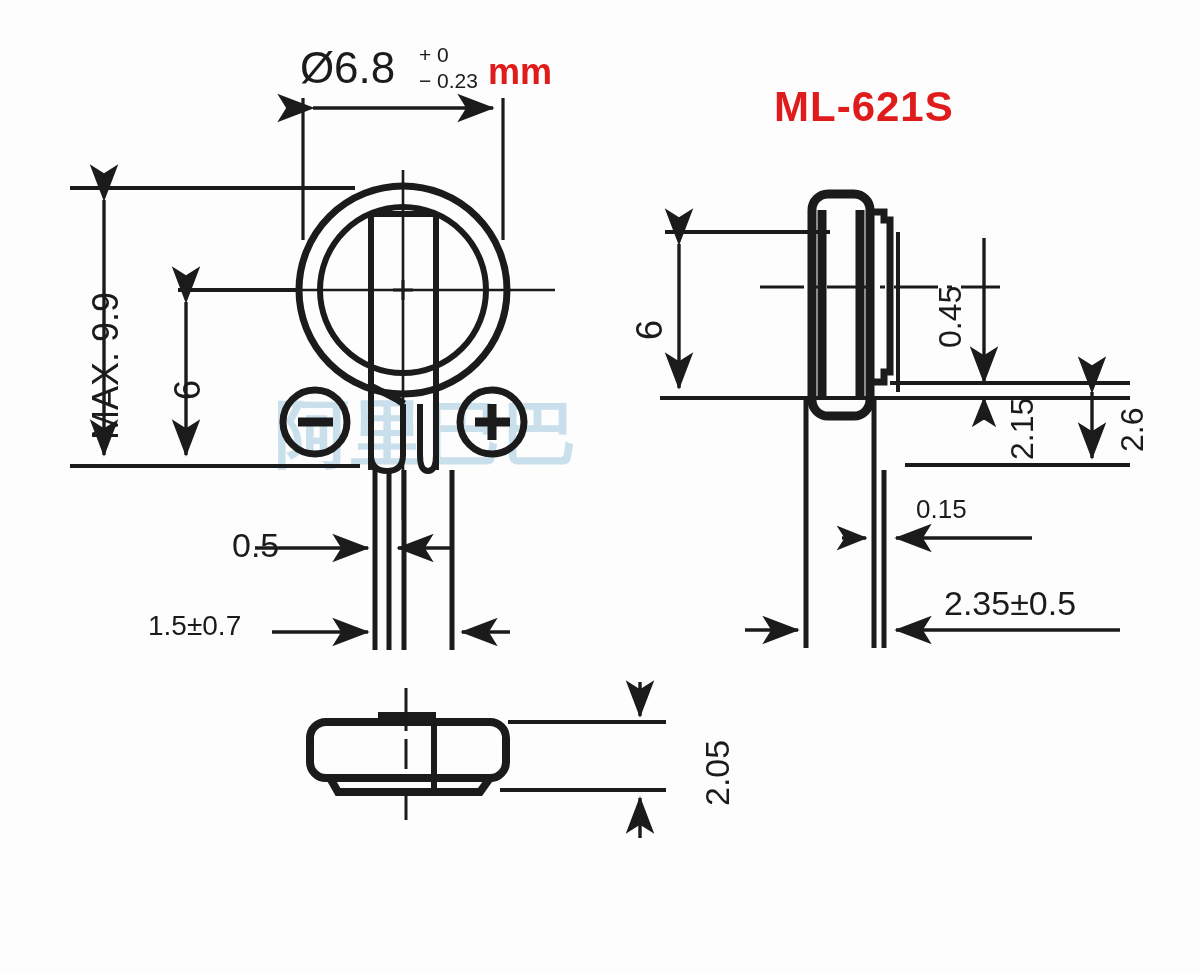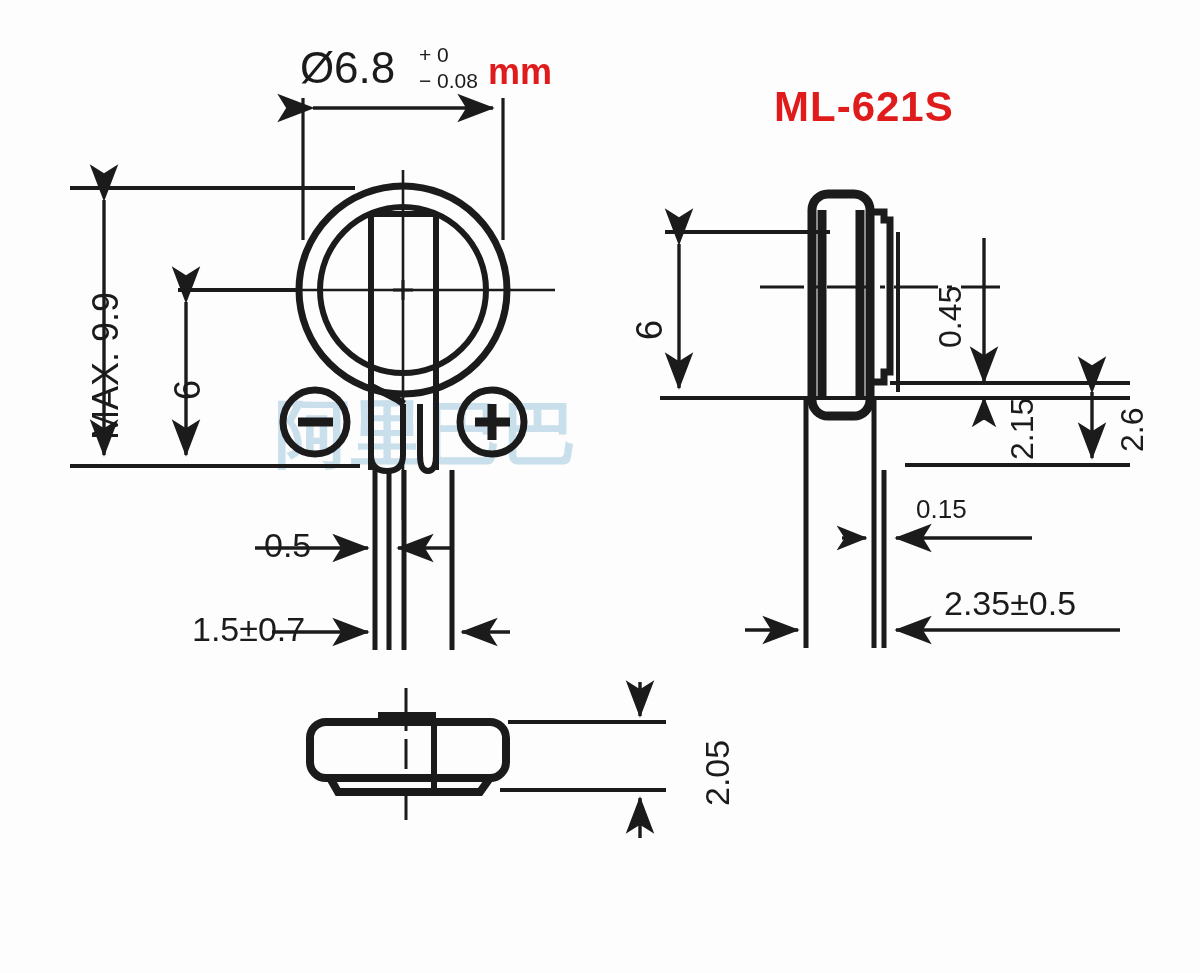--- a/index.html
+++ b/index.html
@@ -213,32 +213,32 @@
         <line x1="640" y1="682" x2="640" y2="716" marker-end="url(#ah)"></line>
         <line x1="640" y1="838" x2="640" y2="798" marker-end="url(#ah)"></line>
       </g>
 
     </g>
   </svg>
 
   <div class="lbl" style="left:300px;top:46px;font-size:44px;">Ø</div>
   <div class="lbl" style="left:334px;top:46px;font-size:44px;">6.8</div>
   <div class="lbl" style="left:419px;top:44px;font-size:21px;">+ 0</div>
-  <div class="lbl" style="left:419px;top:70px;font-size:21px;">− 0.08</div>
+  <div class="lbl" style="left:419px;top:70px;font-size:21px;">− 0.23</div>
   <div class="lbl red" style="left:488px;top:54px;font-size:36px;">mm</div>
 
   <div class="lbl red" style="left:774px;top:86px;font-size:42px;letter-spacing:1px;">ML-621S</div>
 
   <div class="lbl rot90" style="left:88px;top:440px;font-size:36px;">MAX. 9.9</div>
 
   <div class="lbl rot90" style="left:170px;top:400px;font-size:36px;">6</div>
 
-  <div class="lbl" style="left:232px;top:528px;font-size:34px;margin-left:32px;">0.5</div>
-
-  <div class="lbl" style="left:148px;top:612px;font-size:34px;margin-left:44px;">1.5±0.7</div>
+  <div class="lbl" style="left:232px;top:528px;font-size:34px;">0.5</div>
+
+  <div class="lbl" style="left:148px;top:612px;font-size:28px;">1.5±0.7</div>
 
   <div class="lbl rot90" style="left:632px;top:340px;font-size:36px;">6</div>
 
   <div class="lbl rot90" style="left:934px;top:348px;font-size:32px;">0.45</div>
 
   <div class="lbl rot90" style="left:1006px;top:460px;font-size:32px;">2.15</div>
 
   <div class="lbl rot90" style="left:1116px;top:452px;font-size:32px;">2.6</div>
 
   <div class="lbl" style="left:916px;top:496px;font-size:26px;">0.15</div>

